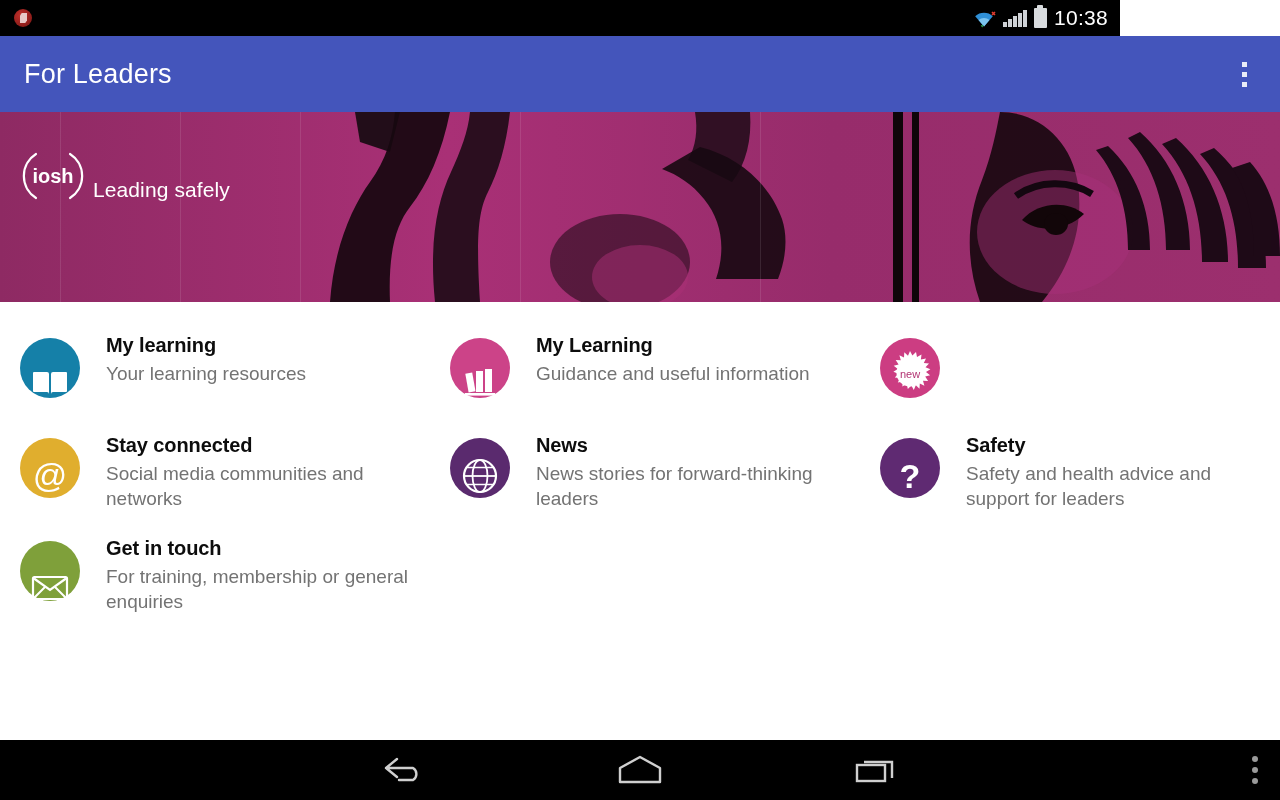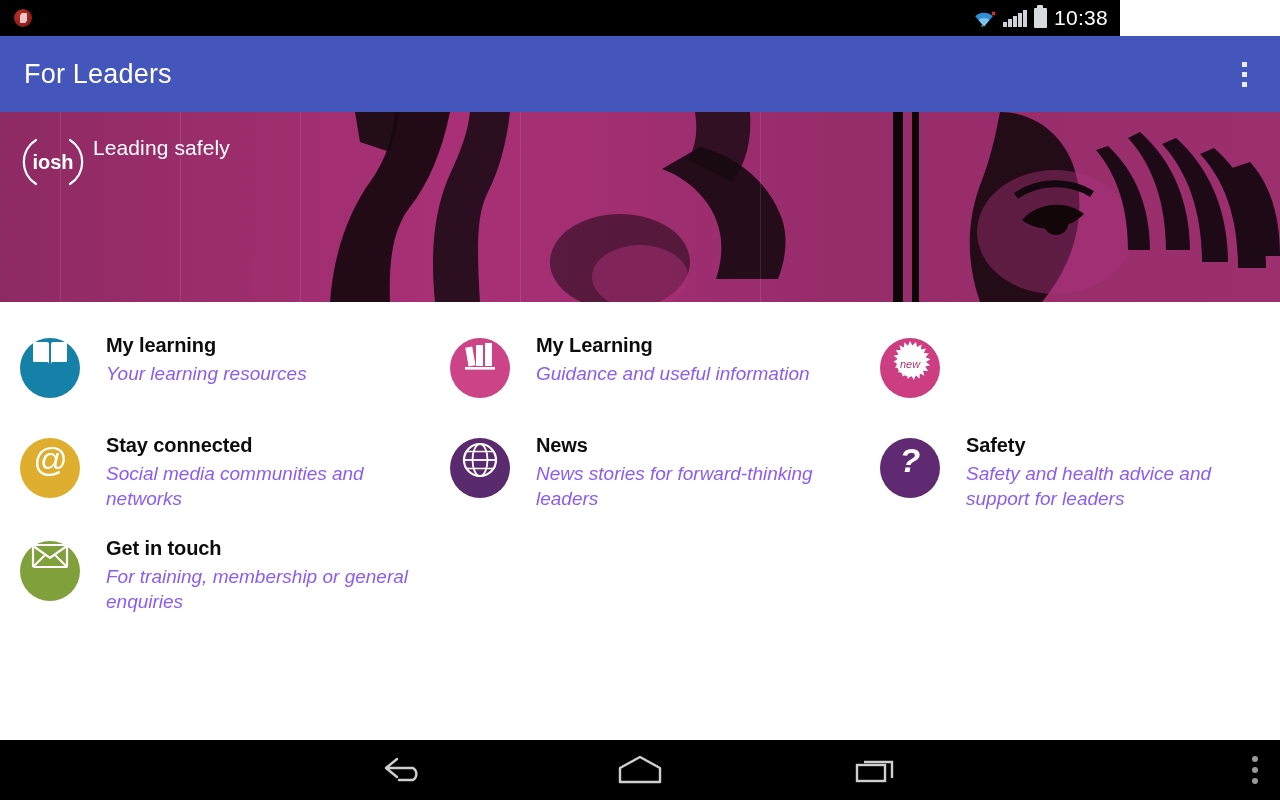--- a/index.html
+++ b/index.html
@@ -62,22 +62,22 @@
   }
   .overflow-btn span { width:5px; height:5px; background:#e9ecf7; display:block; }
 
   
   .hero {
     position:absolute; top:112px; left:0; width:1280px; height:190px;
     overflow:hidden; background:#9c2f6e;
   }
   .hero-art { position:absolute; inset:0; }
   .hero-logo {
-    position:absolute; left:22px; top:24px;
-    display:flex; align-items:flex-start; gap:9px; z-index:3;
+    position:absolute; left:22px; top:38px;
+    display:flex; align-items:flex-end; gap:9px; z-index:3;
   }
   .iosh-mark { width:62px; height:52px; position:relative; }
   .iosh-txt {
     color:#fff; font-size:21px; font-weight:400; letter-spacing:.1px;
     white-space:nowrap;
   }
 
   
   .grid {
     position:absolute; top:302px; left:0; width:1037px;
@@ -87,31 +87,30 @@
   .cell {
     width:430px; display:flex; align-items:flex-start;
     padding:8px 14px 8px 20px; min-height:100px;
   }
   .cell.narrow { width:420px; padding-right:16px; }
   .cell.empty { visibility:hidden; }
 
   .cell-icon {
     width:60px; height:60px; border-radius:50%; flex:0 0 60px;
     margin-top:14px; position:relative; display:flex;
-    align-items:flex-start; justify-content:center;font-style:italic;
+    align-items:flex-end; justify-content:center;
   }
   .cell-text { padding-left:26px; padding-top:8px; }
   .cell-title {
     font-size:20px; font-weight:bold; color:#0d0d0d; line-height:1.3;
     letter-spacing:-.1px;
   }
   .cell-sub {
-    font-size:19px; color:#8b5cf6; line-height:1.32; margin-top:3px;
+    font-size:19px; color:#737373; line-height:1.32; margin-top:3px;
     max-width:320px;
-    font-style:italic;
   }
   .cell.narrow .cell-sub { max-width:300px; }
 
   
   .nav-bar {
     position:absolute; left:0; bottom:0; width:1280px; height:60px;
     background:#000; display:flex; align-items:center;
   }
   .nav-center {
     position:absolute; left:0; width:1280px; display:flex;

